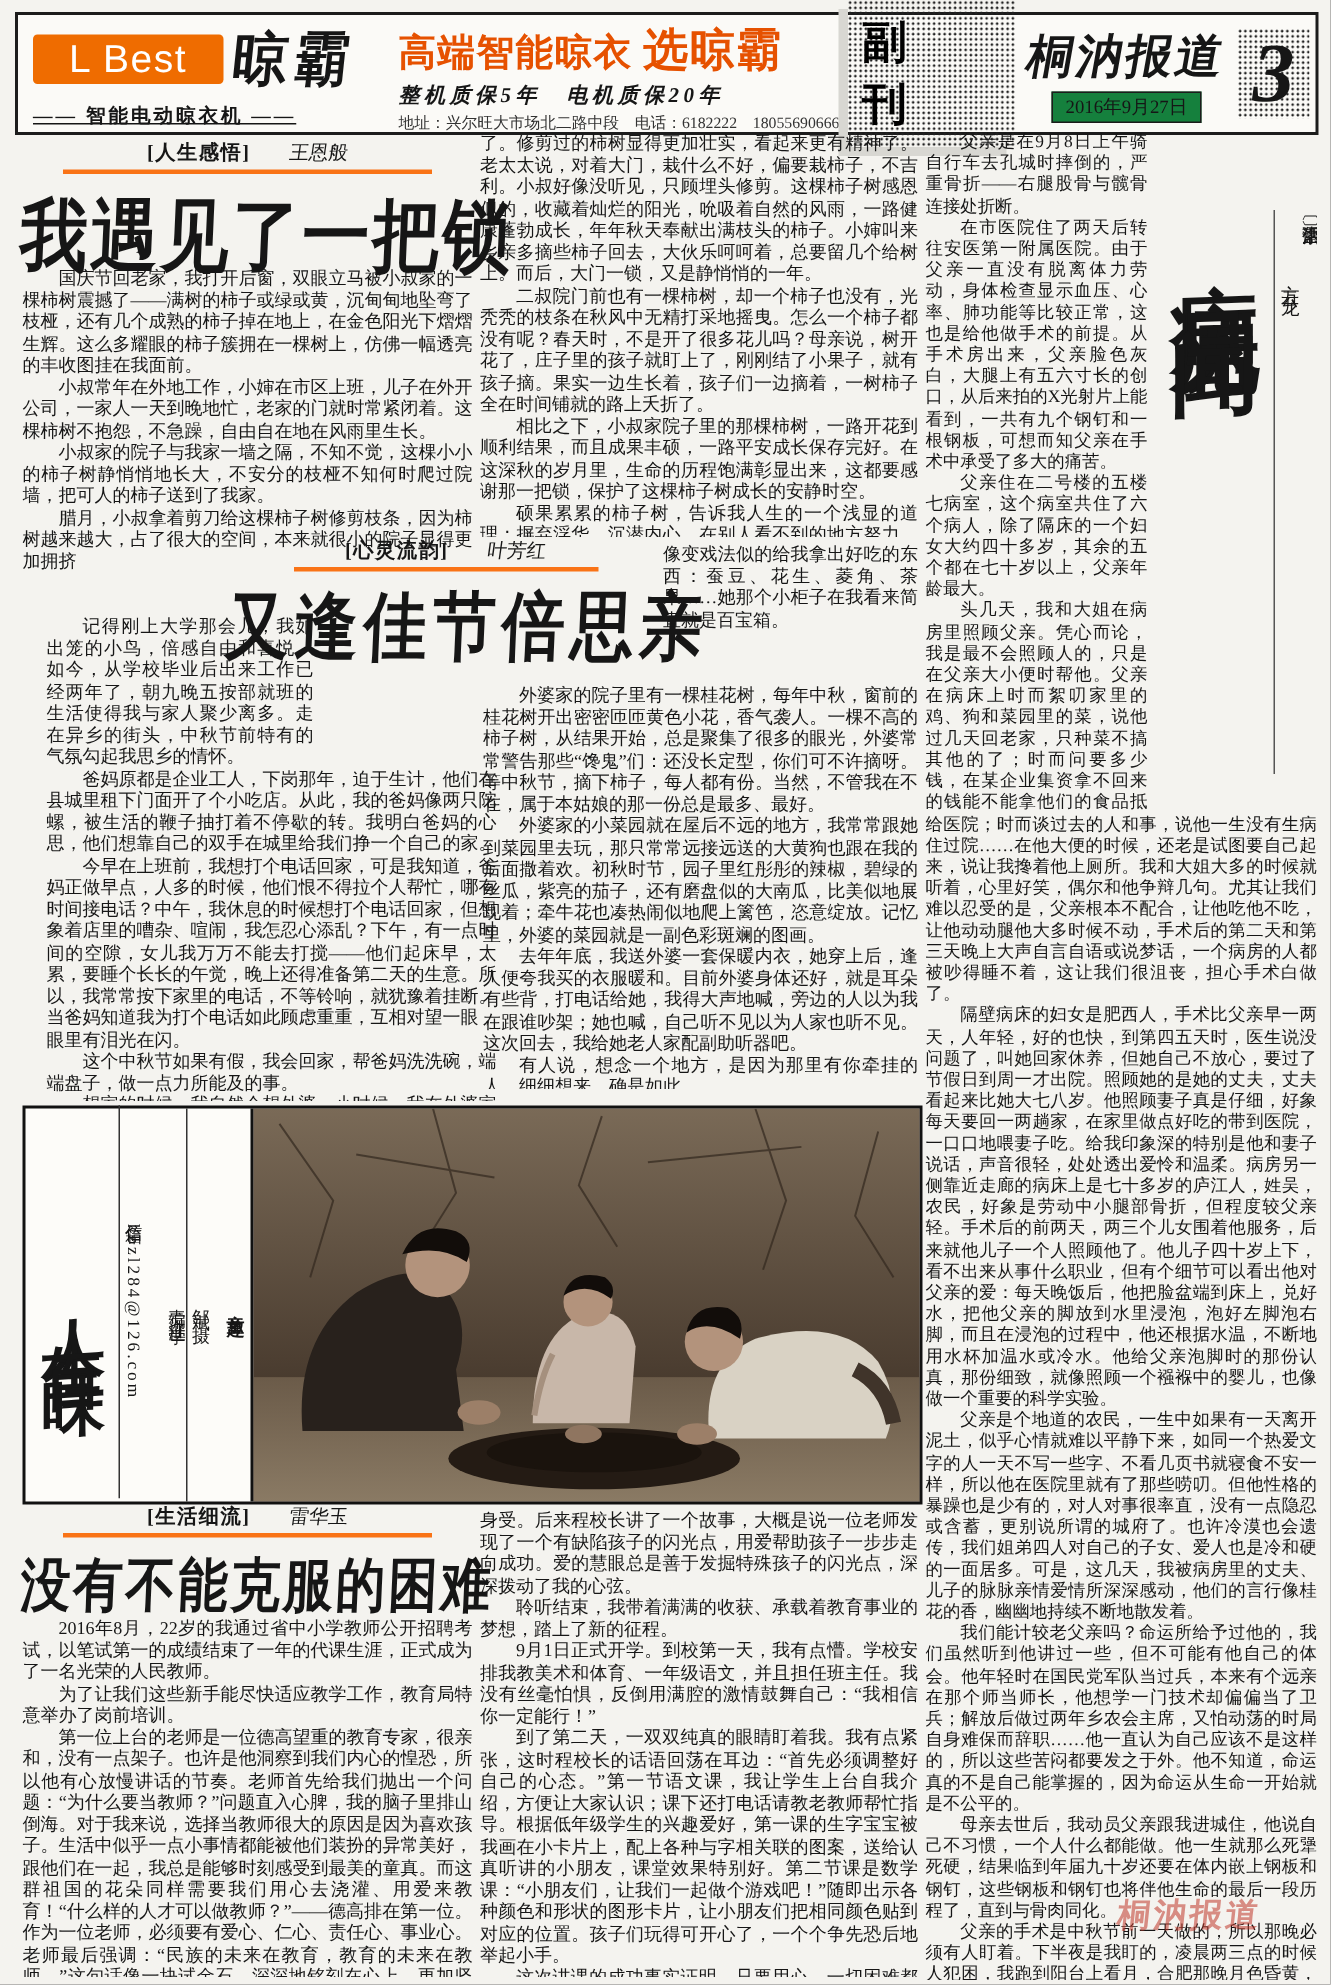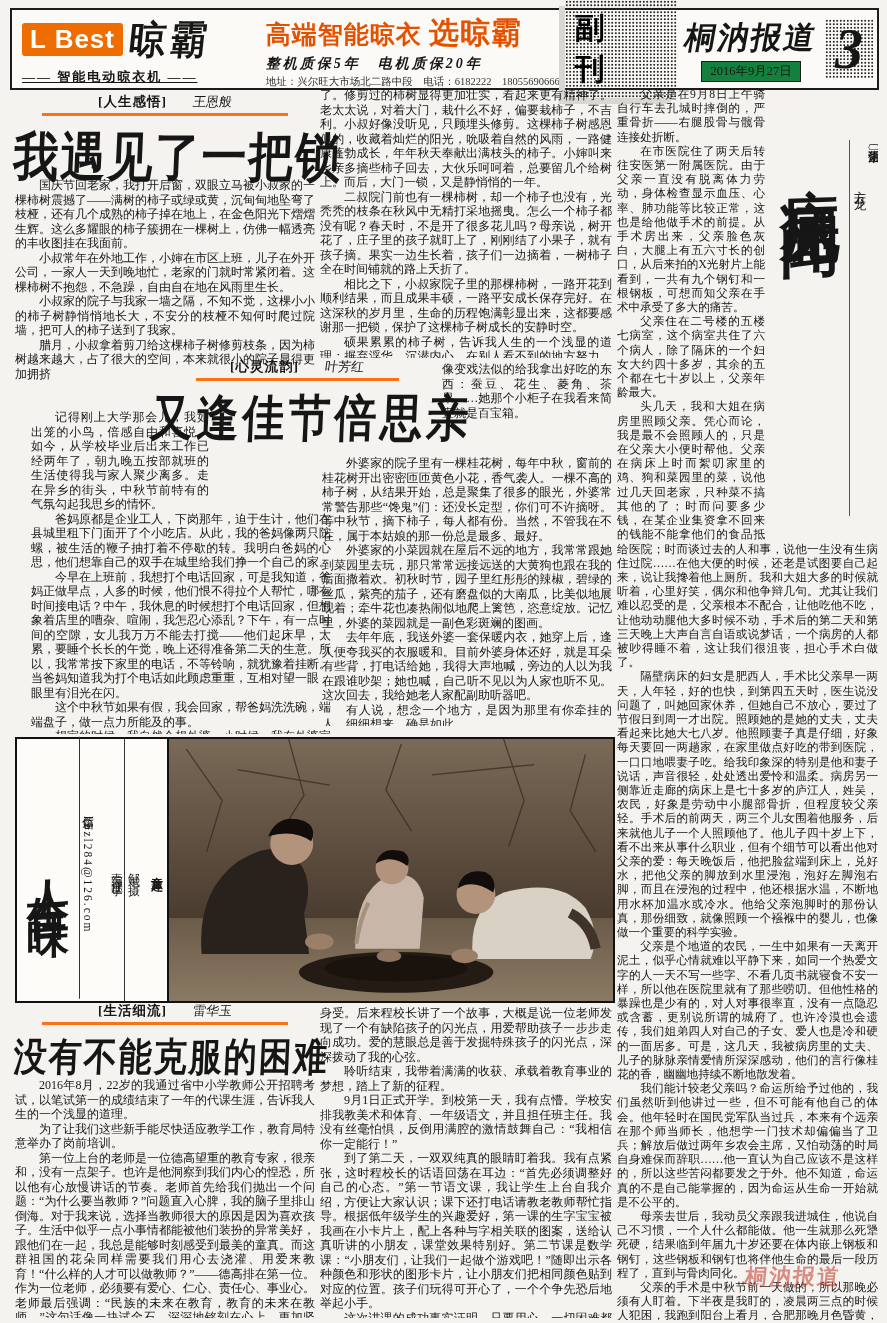--- a/index.html
+++ b/index.html
@@ -3,22 +3,22 @@
 <meta charset="utf-8">
 <style>
   html,body{margin:0;padding:0;background:#888;}
   .page{position:relative;width:887px;height:1323px;margin:0 auto;background:#f4f3ef;
         font-family:"Liberation Serif","DejaVu Serif",serif;color:#161616;overflow:hidden;}
   
   .banner{position:absolute;left:10px;top:8px;width:865px;height:78px;border:2px solid #1c1c1c;
           background:#fbfaf7;display:flex;align-items:stretch;}
   .banner-left{width:250px;padding:4px 6px 2px 10px;display:flex;flex-direction:column;justify-content:center;}
   .brand-row{display:flex;align-items:center;gap:6px;}
-  .lbest{background:#ef6c00;color:#fff;font-family:"Liberation Sans",sans-serif;font-weight:bold;
-         font-size:26px;padding:1px 8px;border-radius:3px;letter-spacing:1px;}
+  .lbest{background:#ef6c00;color:#fff;font-family:"Liberation Sans",sans-serif;font-weight:normal;
+         font-size:26px;padding:1px 24px;border-radius:3px;letter-spacing:1px;}
   .liangba{font-size:37px;font-weight:bold;transform:skewX(-6deg) scaleY(1.05);letter-spacing:4px;}
   .ad-tagline{font-size:13px;font-weight:bold;letter-spacing:2px;margin-top:3px;text-decoration:underline;}
   .banner-mid{flex:1;padding:3px 4px;display:flex;flex-direction:column;justify-content:space-between;border-right:1px solid #bbb;}
   .slogan{color:#e65100;font-weight:bold;font-size:25px;letter-spacing:1px;white-space:nowrap;}
   .slogan-big{font-size:30px;}
   .warranty{font-size:14px;font-weight:bold;font-style:italic;letter-spacing:3px;margin-top:1px;}
   .contact{font-size:10.5px;color:#333;margin-top:2px;white-space:nowrap;}
   .masthead{width:330px;display:flex;align-items:center;justify-content:flex-end;gap:8px;padding-right:4px;}
   .halftone{background-image:radial-gradient(#222 0.8px,transparent 1px);background-size:3.5px 3.5px;}
   .fukan{font-size:30px;font-weight:bold;letter-spacing:10px;padding:8px 10px;color:#000;
@@ -207,21 +207,21 @@
   </div>
 
   <div class="art-header" style="left:15px;top:1002px;width:300px;">
     <div class="sec-row">
       <span class="sec-label">[生活细流]</span>
       <span class="sec-author">雷华玉</span>
     </div>
     <h1 class="brush diff-title" style="margin:6px 0 0;">没有不能克服的困难</h1>
   </div>
   <div class="tblock" style="left:15px;top:1078px;width:300px;height:240px;">
-      <p class="para">2016年8月，22岁的我通过省中小学教师公开招聘考试，以笔试第一的成绩结束了一年的代课生涯，告诉我人生的一个浅显的道理。</p>
+      <p class="para">2016年8月，22岁的我通过省中小学教师公开招聘考试，以笔试第一的成绩结束了一年的代课生涯，正式成为了一名光荣的人民教师。</p>
       <p class="para">为了让我们这些新手能尽快适应教学工作，教育局特意举办了岗前培训。</p>
       <p class="para">第一位上台的老师是一位德高望重的教育专家，很亲和，没有一点架子。也许是他洞察到我们内心的惶恐，所以他有心放慢讲话的节奏。老师首先给我们抛出一个问题：“为什么要当教师？”问题直入心脾，我的脑子里排山倒海。对于我来说，选择当教师很大的原因是因为喜欢孩子。生活中似乎一点小事情都能被他们装扮的异常美好，跟他们在一起，我总是能够时刻感受到最美的童真。而这群祖国的花朵同样需要我们用心去浇灌、用爱来教育！“什么样的人才可以做教师？”——德高排在第一位。作为一位老师，必须要有爱心、仁心、责任心、事业心。老师最后强调：“民族的未来在教育，教育的未来在教师。”这句话像一块试金石，深深地铭刻在心上，更加坚定了我的信念，执着于自己的使命。</p>
     </div>
   <div class="tblock" style="left:320px;top:1006px;width:292px;height:312px;">
     <p class="para cont">身受。后来程校长讲了一个故事，大概是说一位老师发现了一个有缺陷孩子的闪光点，用爱帮助孩子一步步走向成功。爱的慧眼总是善于发掘特殊孩子的闪光点，深深拨动了我的心弦。</p>
     <span><p class="para">聆听结束，我带着满满的收获、承载着教育事业的梦想，踏上了新的征程。</p><p class="para">9月1日正式开学。到校第一天，我有点懵。学校安排我教美术和体育、一年级语文，并且担任班主任。我没有丝毫怕惧，反倒用满腔的激情鼓舞自己：“我相信你一定能行！”</p><p class="para">到了第二天，一双双纯真的眼睛盯着我。我有点紧张，这时程校长的话语回荡在耳边：“首先必须调整好自己的心态。”第一节语文课，我让学生上台自我介绍，方便让大家认识；课下还打电话请教老教师帮忙指导。根据低年级学生的兴趣爱好，第一课的生字宝宝被我画在小卡片上，配上各种与字相关联的图案，送给认真听讲的小朋友，课堂效果特别好。第二节课是数学课：“小朋友们，让我们一起做个游戏吧！”随即出示各种颜色和形状的图形卡片，让小朋友们把相同颜色贴到对应的位置。孩子们玩得可开心了，一个个争先恐后地举起小手。</p><p class="para">这次讲课的成功事实证明，只要用心，一切困难都不是不能克服的问题。</p></span>
   </div>
 
   <div class="watermark">
     <span>桐汭报道</span>

